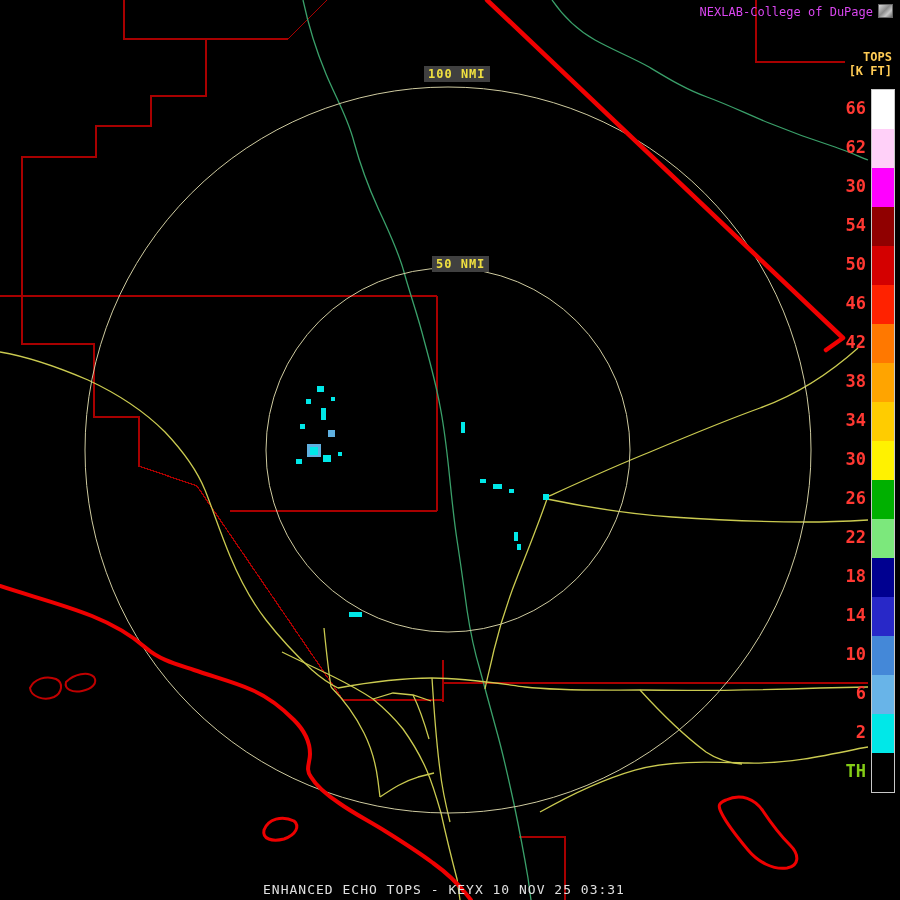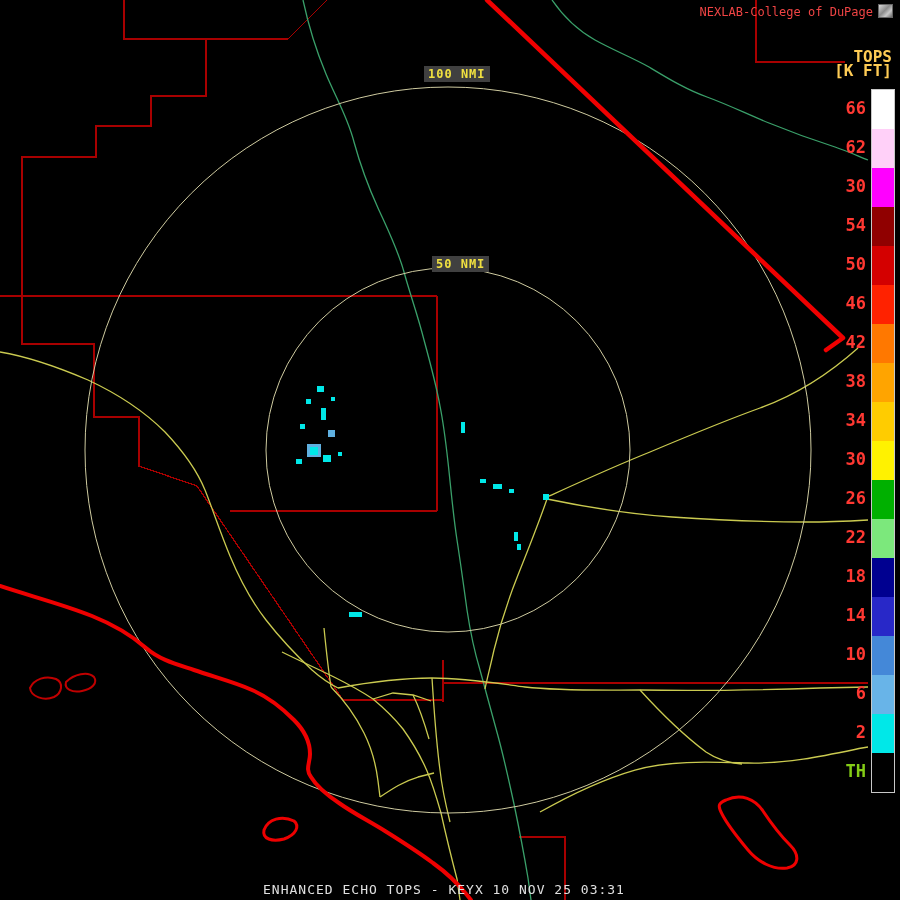--- a/index.html
+++ b/index.html
@@ -20,21 +20,21 @@
     position:absolute; top:5px; right:27px; font-size:12px;
     color:#ffaa33; white-space:nowrap;
   }
   .brand-icon {
     position:absolute; top:4px; right:7px; width:15px; height:14px;
     border:1px solid #666;
     background:linear-gradient(135deg,#d8d8d8 0%,#8a8a8a 45%,#c8c8c8 70%,#6a6a6a 100%);
   }
   .legend-title {
     position:absolute; top:50px; right:8px; text-align:right;
-    font-size:16px; line-height:14px; color:#ffcc55; font-weight:bold;
+    font-size:12px; line-height:14px; color:#ffcc55; font-weight:bold;
   }
   .legend-labels { position:absolute; top:89px; right:34px; width:30px; }
   .legend-label {
     display:block; height:39px; line-height:39px; text-align:right;
     font-size:17px; font-weight:bold;
   }
   .legend-swatches {
     position:absolute; top:89px; right:5px; width:24px;
     border:1px solid #c8c8c8; background:#000;
   }
@@ -136,21 +136,21 @@
         <rect x="543" y="494" width="6" height="6" fill="#00e8e8"></rect>
         <rect x="514" y="532" width="4" height="9" fill="#00e8e8"></rect>
         <rect x="517" y="544" width="4" height="6" fill="#00e8e8"></rect>
         <rect x="349" y="612" width="13" height="5" fill="#00e8e8"></rect>
       </g>
   </svg>
 
   <div class="ring-label" id="ring-label-100" style="color: rgb(240, 224, 64);">100 NMI</div>
   <div class="ring-label" id="ring-label-50" style="color: rgb(240, 224, 64);">50 NMI</div>
 
-  <div class="brand" style="color: #ef4444;">NEXLAB-College of DuPage</div>
+  <div class="brand" style="color: #d946ef;">NEXLAB-College of DuPage</div>
   <div class="brand-icon"></div>
 
   <div class="legend-title" style="color: rgb(255, 204, 85);">
     <div>TOPS</div>
     <div>[K FT]</div>
   </div>
 
   <div class="legend-labels" style="color: rgb(255, 56, 50);">
     <span class="legend-label">66</span>
     <span class="legend-label">62</span>

